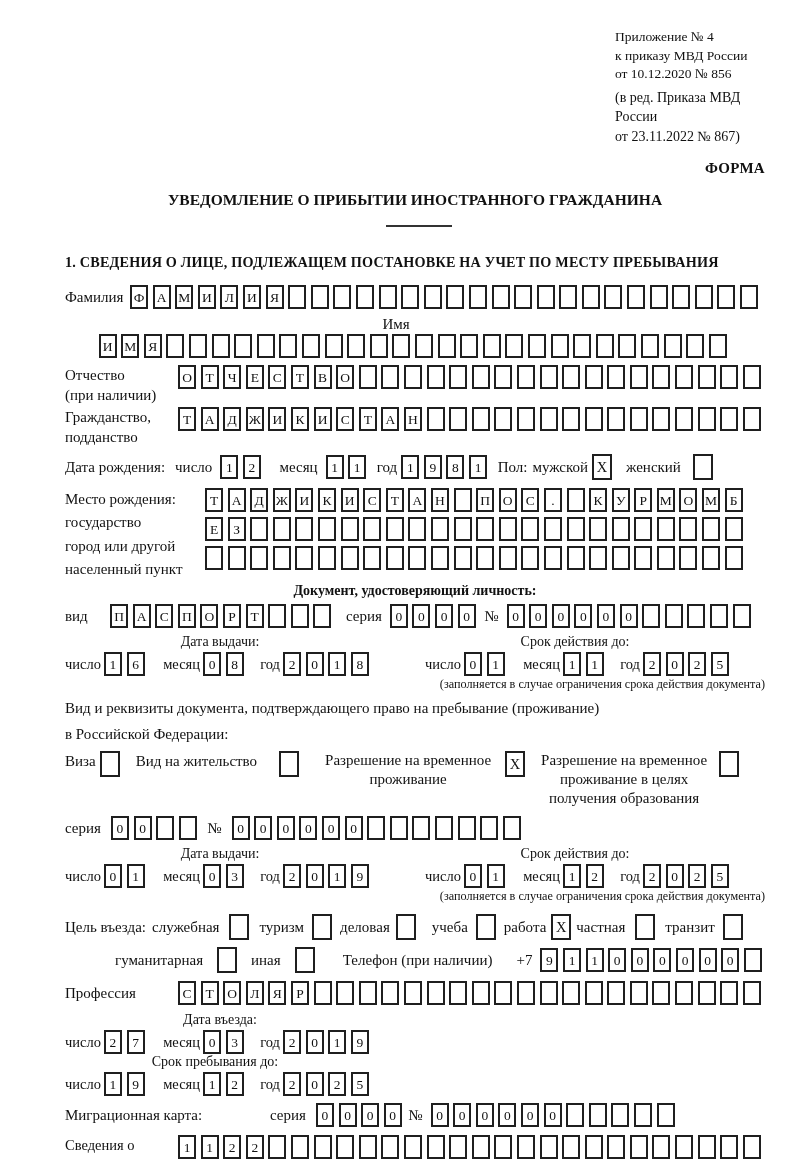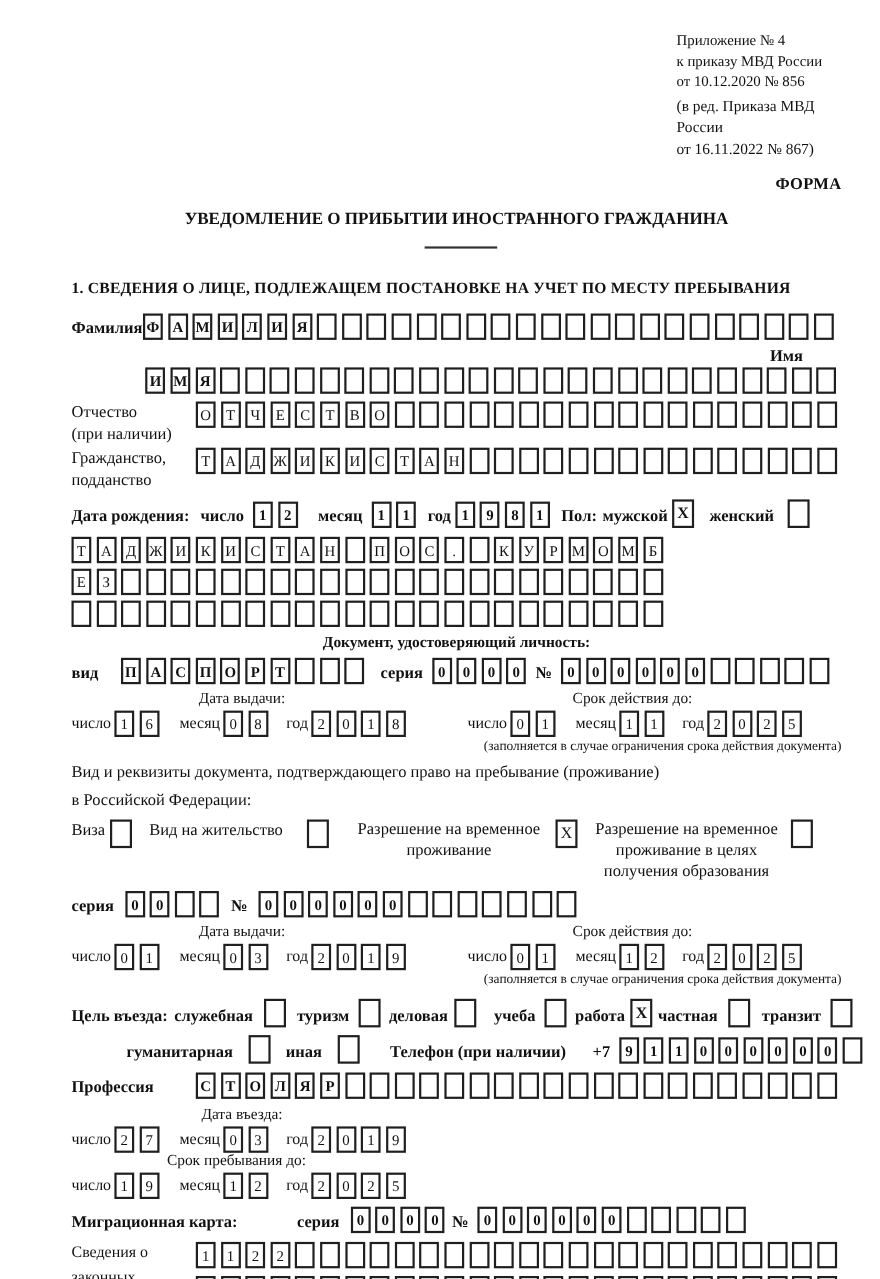--- a/index.html
+++ b/index.html
@@ -9,21 +9,21 @@
     font-family:"Liberation Serif","DejaVu Serif",serif;color:#111;
   }
   .appendix{margin-left:550px;font-size:13.5px;line-height:1.38;}
   .appendix .small{font-size:14px;}
   .appendix .small.first{margin-top:4px;}
   .forma{text-align:right;font-weight:bold;font-size:15px;margin-top:14px;letter-spacing:.3px;}
   .title{text-align:center;font-weight:bold;font-size:15.5px;line-height:1.45;margin-top:12px;}
   .uline{display:inline-block;width:66px;border-bottom:2.5px solid #333;height:13px;margin-left:8px;}
   .sec{font-weight:bold;font-size:14.2px;margin-top:20px;letter-spacing:.2px;}
 
-  .frow{display:flex;align-items:flex-end;font-weight:bold;}
+  .frow{display:flex;align-items:center;}
   .ftop{display:flex;align-items:flex-start;}
   .lbl{font-size:15px;flex-shrink:0;line-height:1.35;}
   .cells{display:flex;flex-wrap:nowrap;}
   .cell{
     width:18px;height:24px;border:2px solid #1f1f1f;margin-right:4.6px;box-sizing:border-box;
     text-align:center;font-size:13.5px;line-height:21px;flex-shrink:0;
   }
   .cb{
     display:inline-block;width:20px;height:26px;border:2px solid #1f1f1f;box-sizing:border-box;
     text-align:center;font-size:14.5px;line-height:23px;flex-shrink:0;
@@ -40,21 +40,21 @@
 </head>
 <body>
 
 <div class="page">
 
   <div class="appendix">
     <div>Приложение № 4</div>
     <div>к приказу МВД России</div>
     <div>от 10.12.2020 № 856</div>
     <div class="small first">(в ред. Приказа МВД России</div>
-    <div class="small">от 16.11.2022 № 867)</div>
+    <div class="small">от 23.11.2022 № 867)</div>
   </div>
   <div class="forma">ФОРМА</div>
 
   <div class="title">
     <div>УВЕДОМЛЕНИЕ О ПРИБЫТИИ ИНОСТРАННОГО ГРАЖДАНИНА</div>
     <div><span class="uline"></span></div>
   </div>
 
   <div class="sec">1. СВЕДЕНИЯ О ЛИЦЕ, ПОДЛЕЖАЩЕМ ПОСТАНОВКЕ НА УЧЕТ ПО МЕСТУ ПРЕБЫВАНИЯ</div>
 
@@ -214,20 +214,26 @@
         <span class="cell">1</span>
       </span>
     <span class="lbl" style="margin-left:6px;">Пол:</span>
     <span class="lbl" style="margin-left:5px;">мужской</span>
     <span class="cb" style="margin-left:4px;">X</span>
     <span class="lbl" style="margin-left:14px;">женский</span>
     <span class="cb" style="margin-left:12px;"></span>
   </div>
 
   <div class="ftop" style="margin-top:8px;">
+    <span class="lbl" style="width:140px;line-height:1.55;">
+      <span>Место рождения:</span><br>
+      <span>государство</span><br>
+      <span>город или другой</span><br>
+      <span>населенный пункт</span>
+    </span>
     <span class="boxrows">
       <span class="cells">
           <span class="cell">Т</span>
           <span class="cell">А</span>
           <span class="cell">Д</span>
           <span class="cell">Ж</span>
           <span class="cell">И</span>
           <span class="cell">К</span>
           <span class="cell">И</span>
           <span class="cell">С</span>

